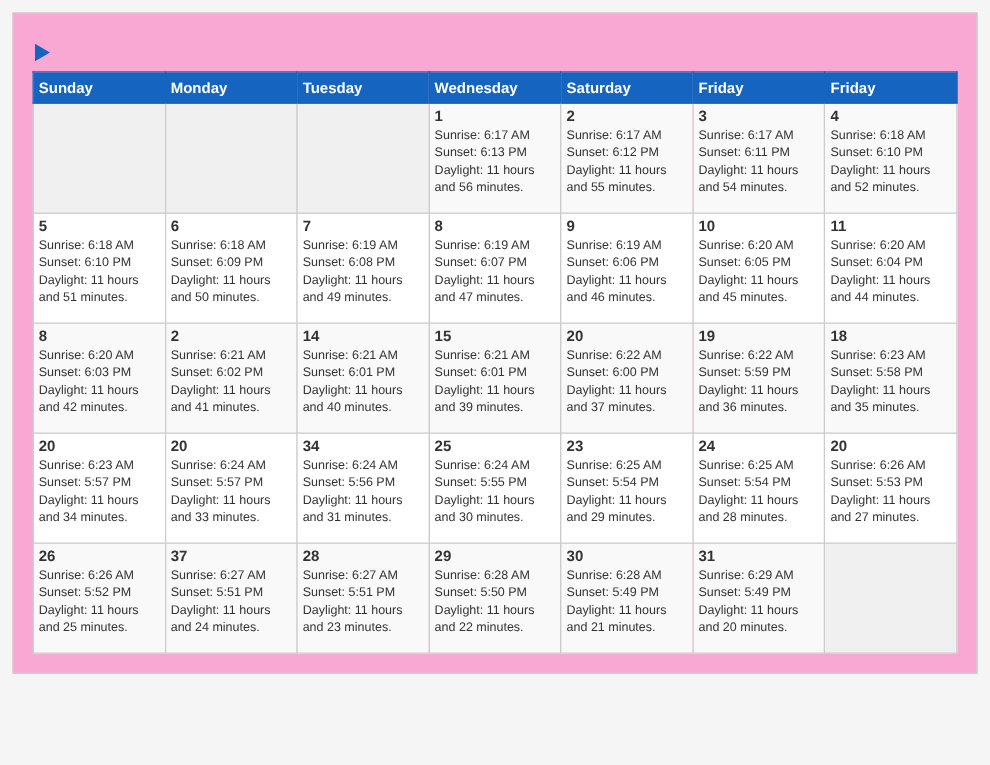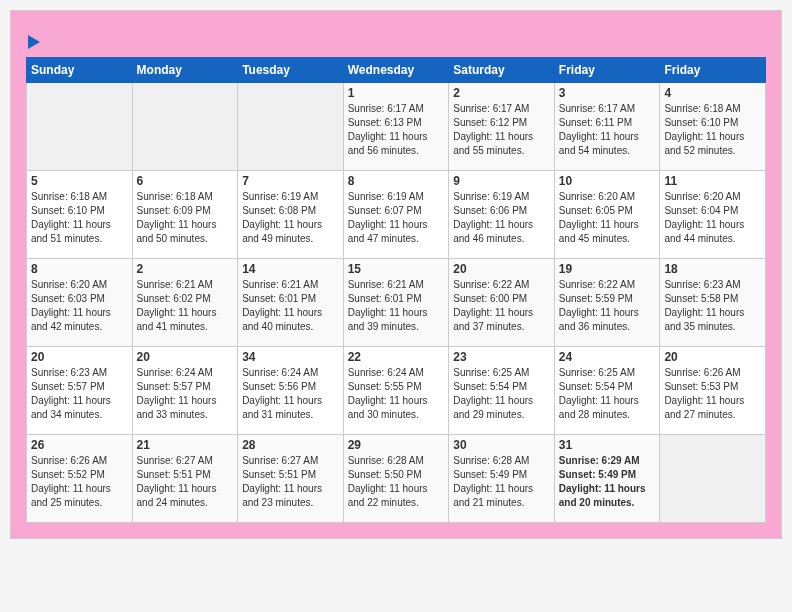--- a/index.html
+++ b/index.html
@@ -280,21 +280,21 @@
 and 33 minutes.</div>
           </td>
           <td>
             <span class="day-num">34</span>
             <div class="day-info" style="white-space: pre-line;">Sunrise: 6:24 AM
 Sunset: 5:56 PM
 Daylight: 11 hours
 and 31 minutes.</div>
           </td>
           <td>
-            <span class="day-num">22</span>
+            <span class="day-num">25</span>
             <div class="day-info" style="white-space: pre-line;">Sunrise: 6:24 AM
 Sunset: 5:55 PM
 Daylight: 11 hours
 and 30 minutes.</div>
           </td>
           <td>
             <span class="day-num">23</span>
             <div class="day-info" style="white-space: pre-line;">Sunrise: 6:25 AM
 Sunset: 5:54 PM
 Daylight: 11 hours
@@ -317,21 +317,21 @@
         </tr>
         <tr>
           <td>
             <span class="day-num">26</span>
             <div class="day-info" style="white-space: pre-line;">Sunrise: 6:26 AM
 Sunset: 5:52 PM
 Daylight: 11 hours
 and 25 minutes.</div>
           </td>
           <td>
-            <span class="day-num">21</span>
+            <span class="day-num">37</span>
             <div class="day-info" style="white-space: pre-line;">Sunrise: 6:27 AM
 Sunset: 5:51 PM
 Daylight: 11 hours
 and 24 minutes.</div>
           </td>
           <td>
             <span class="day-num">28</span>
             <div class="day-info" style="white-space: pre-line;">Sunrise: 6:27 AM
 Sunset: 5:51 PM
 Daylight: 11 hours
@@ -346,21 +346,21 @@
           </td>
           <td>
             <span class="day-num">30</span>
             <div class="day-info" style="white-space: pre-line;">Sunrise: 6:28 AM
 Sunset: 5:49 PM
 Daylight: 11 hours
 and 21 minutes.</div>
           </td>
           <td>
             <span class="day-num">31</span>
-            <div class="day-info" style="white-space: pre-line; font-weight: bold;">Sunrise: 6:29 AM
+            <div class="day-info" style="white-space: pre-line;">Sunrise: 6:29 AM
 Sunset: 5:49 PM
 Daylight: 11 hours
 and 20 minutes.</div>
           </td>
           <td class="empty"></td>
         </tr>
       </tbody>
   </table>
 </div>
 

